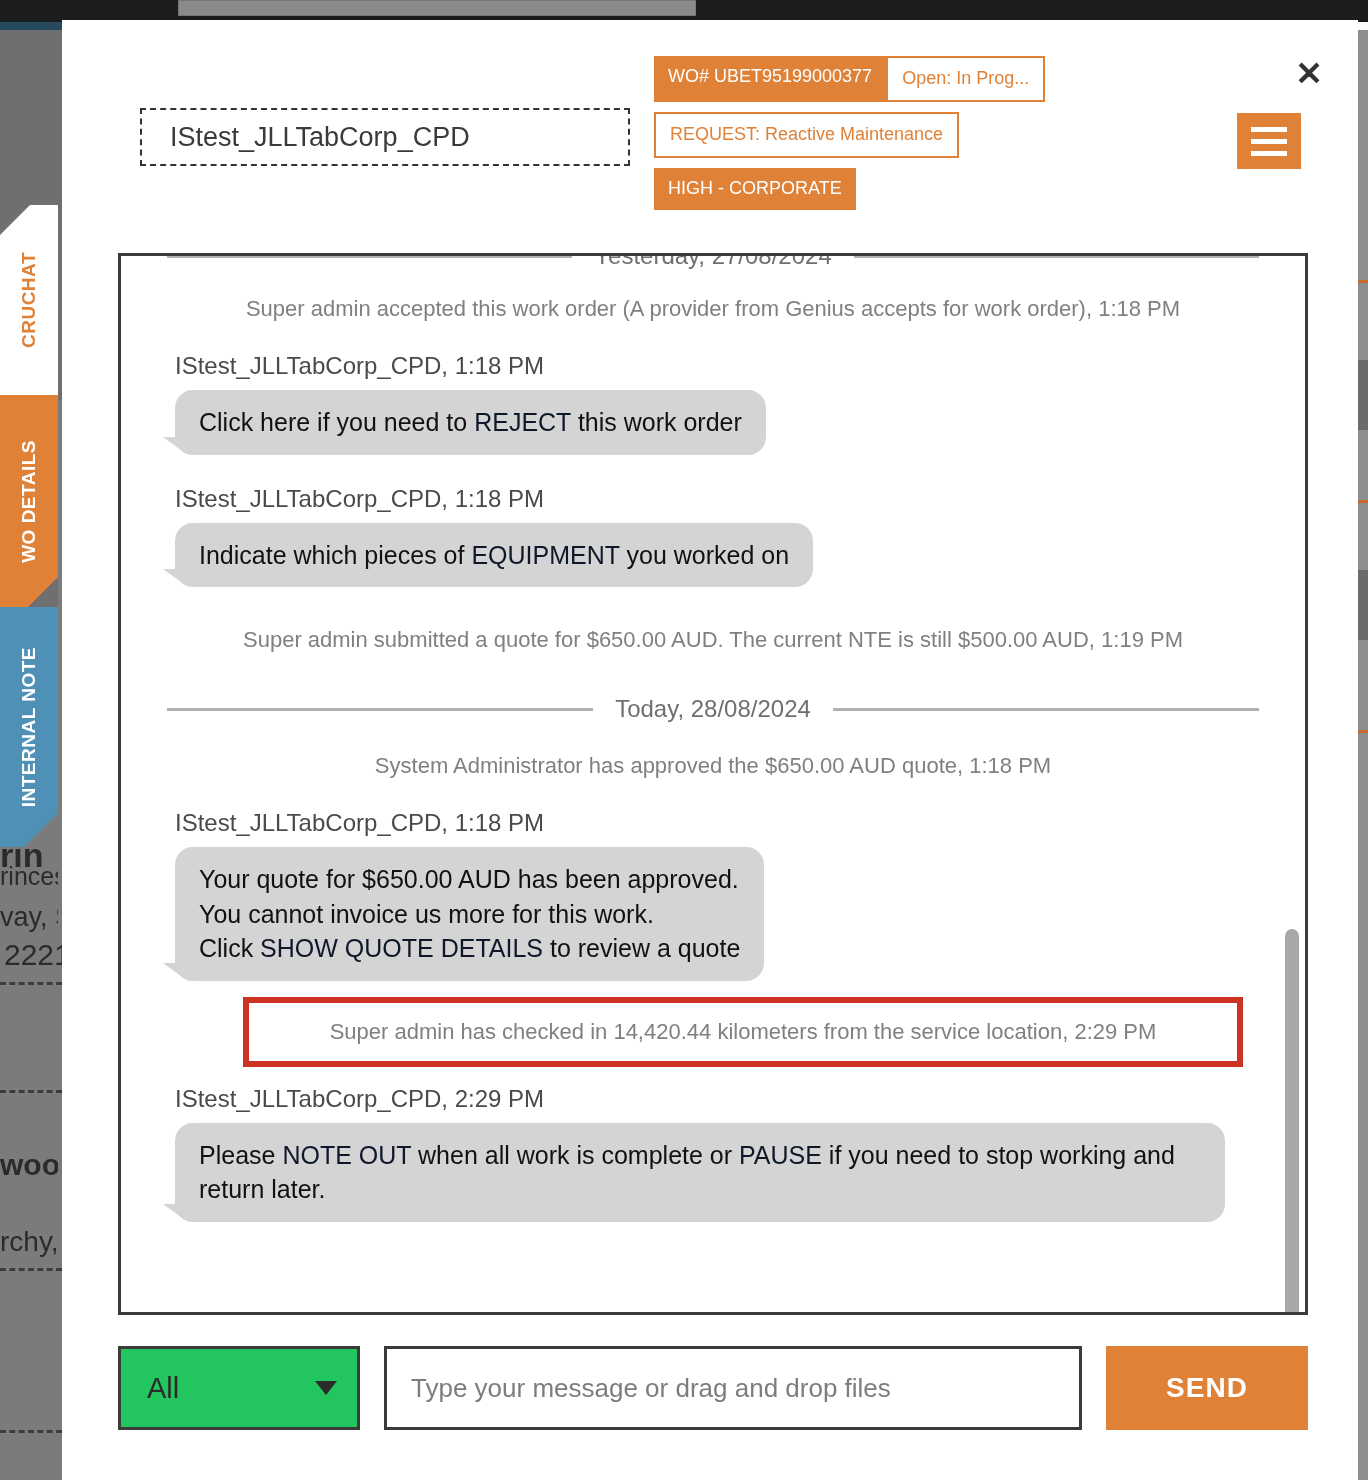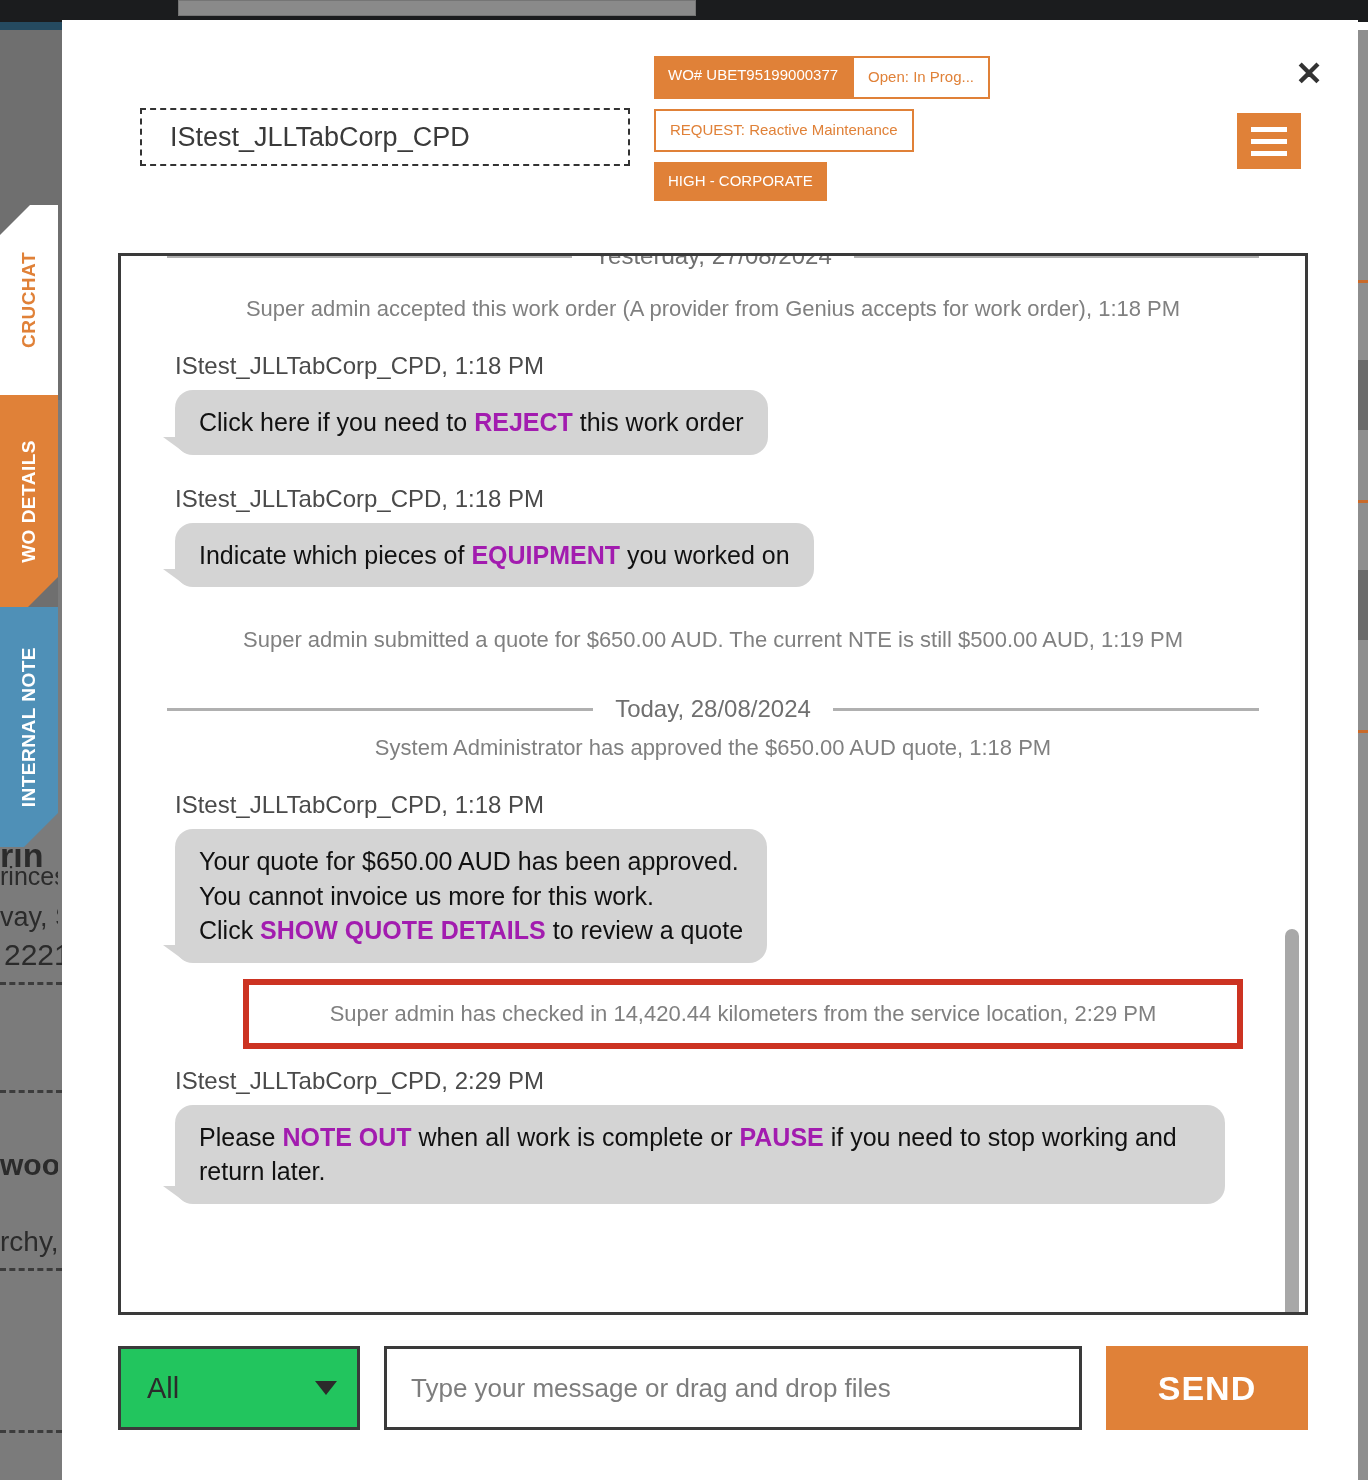--- a/index.html
+++ b/index.html
@@ -103,21 +103,21 @@
     width: 490px; height: 58px;
     border: 2px dashed #333;
     display: flex; align-items: center; padding-left: 28px;
     font-size: 27px; color: #3a3a3a;
   }
   #badge-stack {
     position: absolute; top: 36px; left: 592px; width: 500px;
   }
   .badge-row { display: flex; margin-bottom: 10px; }
   .badge {
-    font-size: 15px; line-height: 1; padding: 11px 14px 13px 14px;
+    font-size: 18px; line-height: 1; padding: 11px 14px 13px 14px;
     white-space: nowrap;
   }
   .badge.solid { background: #e08138; color: #ffffff; }
   .badge.outline {
     background: #ffffff; color: #e08138;
     border: 2px solid #e08138;
   }
   #hamburger-btn {
     position: absolute; top: 93px; right: 57px;
     width: 64px; height: 56px; background: #e08138;
@@ -151,21 +151,21 @@
   .msg-author {
     color: #4a4a4a; font-size: 24px; margin: 30px 0 10px 28px;
   }
   .bubble-wrap { position: relative; margin-left: 28px; margin-bottom: 6px; }
   .bubble {
     display: inline-block; background: #d4d4d4; color: #111;
     border-radius: 18px; padding: 15px 24px;
     font-size: 25px; line-height: 1.38; max-width: 1050px;
     position: relative;
   }
-  .bubble .hl { color: #a21caf; font-weight: bold; text-align: center; }
+  .bubble .hl { color: #0f172a; font-weight: normal; text-align: center; }
   .bubble:after {
     content: ""; position: absolute; left: -12px; bottom: 2px;
     width: 0; height: 0;
     border-right: 22px solid #d4d4d4;
     border-bottom: 16px solid transparent;
     border-top: 0 solid transparent;
   }
   #highlight-checkin {
     margin: 16px 0 0 96px; width: 1000px;
     border: 6px solid #cc3322; background: #ffffff;
@@ -197,21 +197,21 @@
   }
   #message-input {
     flex: 1; border: 3px solid #3a3a3a; background: #fff;
     font-size: 26px; color: #3a3a3a; padding: 0 24px;
     font-family: "Liberation Sans", sans-serif;
   }
   #message-input::placeholder { color: #7d7d7d; }
   #send-btn {
     width: 202px; background: #e08138; color: #fff;
     border: none; cursor: pointer;
-    font-size: 34px; font-weight: bold; letter-spacing: 1px;
+    font-size: 28px; font-weight: bold; letter-spacing: 1px;
     font-family: "Liberation Sans", sans-serif;
   }
 </style>
 </head>
 <body>
 
 <div id="bg-layer">
   <div class="bg-topbar"></div>
   <div class="bg-accentline"></div>
   <div class="bg-searchbox"></div>
@@ -302,21 +302,21 @@
       </div>
 
       <div class="sys-msg" style="margin-top:40px;">Super admin submitted a quote for $650.00 AUD. The current NTE is still $500.00 AUD, 1:19 PM</div>
 
       <div class="date-sep" style="margin-top:42px;">
         <div class="ln"></div>
         <div class="lbl">Today, 28/08/2024</div>
         <div class="ln"></div>
       </div>
 
-      <div class="sys-msg" style="margin-top:12px;">System Administrator has approved the $650.00 AUD quote, 1:18 PM</div>
+      <div class="sys-msg" style="margin-top:30px;">System Administrator has approved the $650.00 AUD quote, 1:18 PM</div>
 
       <div class="msg-author">IStest_JLLTabCorp_CPD, 1:18 PM</div>
       <div class="bubble-wrap">
         <div class="bubble"><span>Your quote for $650.00 AUD has been approved.</span><br><span>You cannot invoice us more for this work.</span><br><span>Click </span><span class="hl">SHOW QUOTE DETAILS</span><span> to review a quote</span></div>
       </div>
 
       <div id="highlight-checkin">
         <div class="t">Super admin has checked in 14,420.44 kilometers from the service location, 2:29 PM</div>
       </div>
 

